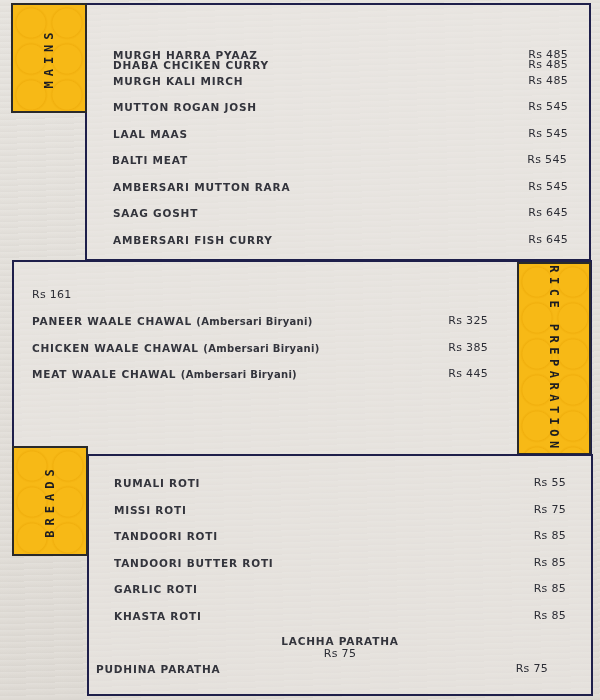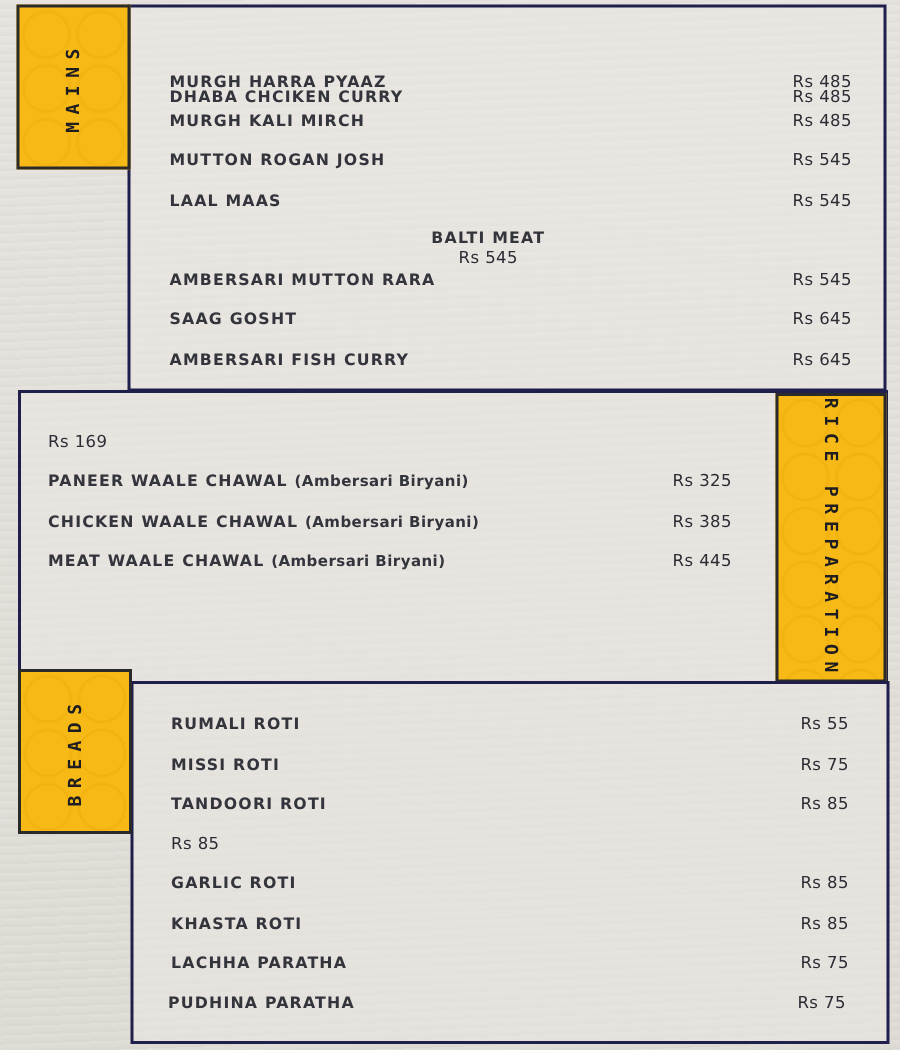--- a/index.html
+++ b/index.html
@@ -63,21 +63,21 @@
       <span class="price">Rs 485</span>
     </div>
   <div class="row" style="left:113px; width:455px; top:100px;">
       <span class="name">MUTTON ROGAN JOSH</span>
       <span class="price">Rs 545</span>
     </div>
   <div class="row" style="left:113px; width:455px; top:127px;">
       <span class="name">LAAL MAAS</span>
       <span class="price">Rs 545</span>
     </div>
-  <div class="row" style="left:98px; width:455px; top:153px;flex-direction:column;">
+  <div class="row" style="left:112px; width:455px; top:153px;">
       <span class="name">BALTI MEAT</span>
       <span class="price">Rs 545</span>
     </div>
   <div class="row" style="left:113px; width:455px; top:180px;gap:32px;">
       <span class="name">AMBERSARI MUTTON RARA</span>
       <span class="price">Rs 545</span>
     </div>
   <div class="row" style="left:113px; width:455px; top:206px;">
       <span class="name">SAAG GOSHT</span>
       <span class="price">Rs 645</span>
@@ -88,21 +88,21 @@
     </div>
 </div>
 
 <div class="box" style="left:12px; top:260px; width:580px; height:196px;"></div>
 <div class="tab" style="left:517px; top:262px; width:74px; height:193px;">
   <span class="tab-label vert-down" style="letter-spacing:4.5px;">RICE PREPARATION</span>
 </div>
 
 <div>
   <div class="row" style="left:32px; width:456px; top:288px;">
-    <span class="price">Rs 169</span>
+    <span class="price">Rs 161</span>
   </div>
   <div class="row" style="left:32px; width:456px; top:314px;">
     <span class="name"><span>PANEER WAALE CHAWAL</span> <span class="sub">(Ambersari Biryani)</span></span>
     <span class="price">Rs 325</span>
   </div>
   <div class="row" style="left:32px; width:456px; top:341px;">
     <span class="name"><span>CHICKEN WAALE CHAWAL</span> <span class="sub">(Ambersari Biryani)</span></span>
     <span class="price">Rs 385</span>
   </div>
   <div class="row" style="left:32px; width:456px; top:367px;">
@@ -123,31 +123,32 @@
     </div>
   <div class="row" style="left:114px; width:452px; top:503px;">
       <span class="name">MISSI ROTI</span>
       <span class="price">Rs 75</span>
     </div>
   <div class="row" style="left:114px; width:452px; top:529px;">
       <span class="name">TANDOORI ROTI</span>
       <span class="price">Rs 85</span>
     </div>
   <div class="row" style="left:114px; width:452px; top:556px;">
+      <span class="name">TANDOORI BUTTER ROTI</span>
       <span class="price">Rs 85</span>
     </div>
   <div class="row" style="left:114px; width:452px; top:582px;">
       <span class="name">GARLIC ROTI</span>
       <span class="price">Rs 85</span>
     </div>
   <div class="row" style="left:114px; width:452px; top:609px;">
       <span class="name">KHASTA ROTI</span>
       <span class="price">Rs 85</span>
     </div>
-  <div class="row" style="left:114px; width:452px; top:635px;">
+  <div class="row" style="left:114px; width:452px; top:635px;flex-direction:column;">
       <span class="name">LACHHA PARATHA</span>
       <span class="price">Rs 75</span>
     </div>
-  <div class="row" style="left:112px; width:452px; top:662px;">
+  <div class="row" style="left:96px; width:452px; top:662px;">
       <span class="name">PUDHINA PARATHA</span>
       <span class="price">Rs 75</span>
     </div>
 </div>
 
 </body></html>

